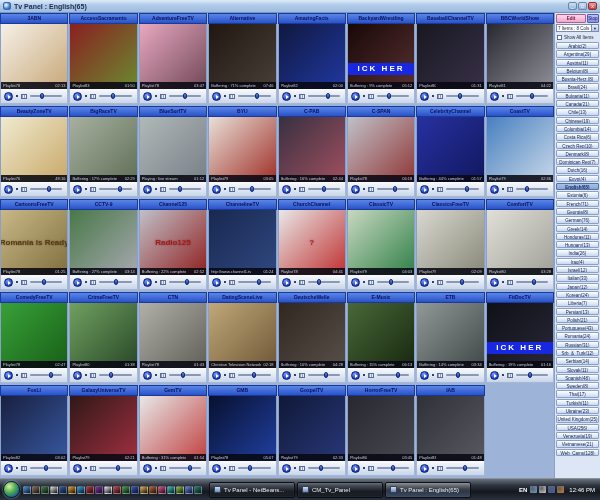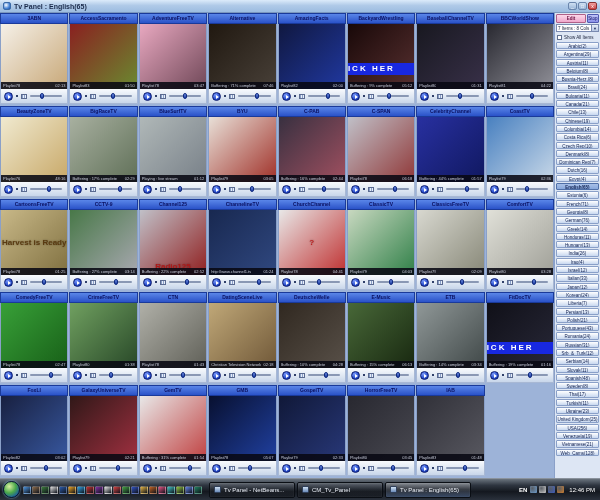--- a/index.html
+++ b/index.html
@@ -27,21 +27,21 @@
   .cell-title { height:11px; flex:none; background:linear-gradient(#5a86e8,#2a52c8);
     border:1px solid #1a3a9a; color:#0a1060; font-size:5px; font-weight:bold; text-align:center;
     line-height:9px; white-space:nowrap; overflow:hidden; }
   .thumb { position:relative; flex:1; background:#333; overflow:hidden; border-left:1px solid #8aa0c8; border-right:1px solid #8aa0c8; }
   .status { position:absolute; left:0; right:0; bottom:0; height:7px; background:rgba(8,8,18,0.88);
     display:flex; justify-content:space-between; align-items:center; padding:0 2px; }
   .s-left { font-size:4px; color:#c8ccda; white-space:nowrap; overflow:hidden; }
   .s-right { font-size:4px; color:#c8ccda; margin-left:2px; }
   .banner { position:absolute; left:0; right:0; bottom:14px; height:12px; background:#1828e0;
     color:#ffffff; font-size:8px; font-weight:bold; letter-spacing:2px; line-height:12px;
-    text-align:left; white-space:nowrap; overflow:hidden; }
+    text-align:center; white-space:nowrap; overflow:hidden; }
   .overlay-label { position:absolute; top:50%; left:50%; transform:translate(-50%,-60%);
     font-size:8px; font-weight:bold; text-align:center; white-space:nowrap; text-shadow:0 0 2px rgba(0,0,0,.4); }
 
   .controls { height:15px; flex:none; display:flex; align-items:center; gap:3px; padding:0 3px;
     background:linear-gradient(#f8fafd,#dde6f2 60%,#c8d6ea); border:1px solid #a8b8d4; border-top:none; }
   .play-btn { width:9px; height:9px; border-radius:50%; flex:none; position:relative;
     background:radial-gradient(circle at 35% 30%, #7a9af8, #2a50d0 55%, #102a90); border:1px solid #0a1a70; }
   .play-btn .tri { position:absolute; left:3px; top:2px; width:0; height:0;
     border-left:3px solid #ffffff; border-top:2px solid transparent; border-bottom:2px solid transparent; }
   .vol-dot { width:2px; height:2px; background:#30406a; flex:none; }
@@ -444,21 +444,21 @@
       <div class="slider">
         <div class="slider-thumb" style="left: 30%;"></div>
       </div>
     </div>
   </div>
 
   <div class="cell">
     <div class="cell-title">CartoonsFreeTV</div>
     <div class="thumb" style="background: linear-gradient(135deg, rgb(200, 184, 136), rgb(128, 112, 64));">
 
-      <div class="overlay-label" style="color: rgb(90, 58, 16);">Harvest is Ready</div>
+      <div class="overlay-label" style="color: rgb(90, 58, 16);">Romania is Ready</div>
       <div class="status">
         <span class="s-left">Playlist78</span>
         <span class="s-right">01:25</span>
       </div>
     </div>
     <div class="controls">
       <div class="play-btn">
               <span class="tri"></span>
             </div>
       <div class="vol-dot"></div>
@@ -487,21 +487,21 @@
       <div class="slider">
         <div class="slider-thumb" style="left: 44%;"></div>
       </div>
     </div>
   </div>
 
   <div class="cell">
     <div class="cell-title">Channel125</div>
     <div class="thumb" style="background: linear-gradient(135deg, rgb(192, 192, 200), rgb(144, 32, 32));">
 
-      <div class="overlay-label" style="color: rgb(176, 24, 24); margin-top: 24px;">Radio125</div>
+      <div class="overlay-label" style="color: rgb(176, 24, 24);">Radio125</div>
       <div class="status">
         <span class="s-left">Buffering : 22% complete</span>
         <span class="s-right">02:52</span>
       </div>
     </div>
     <div class="controls">
       <div class="play-btn">
               <span class="tri"></span>
             </div>
       <div class="vol-dot"></div>

